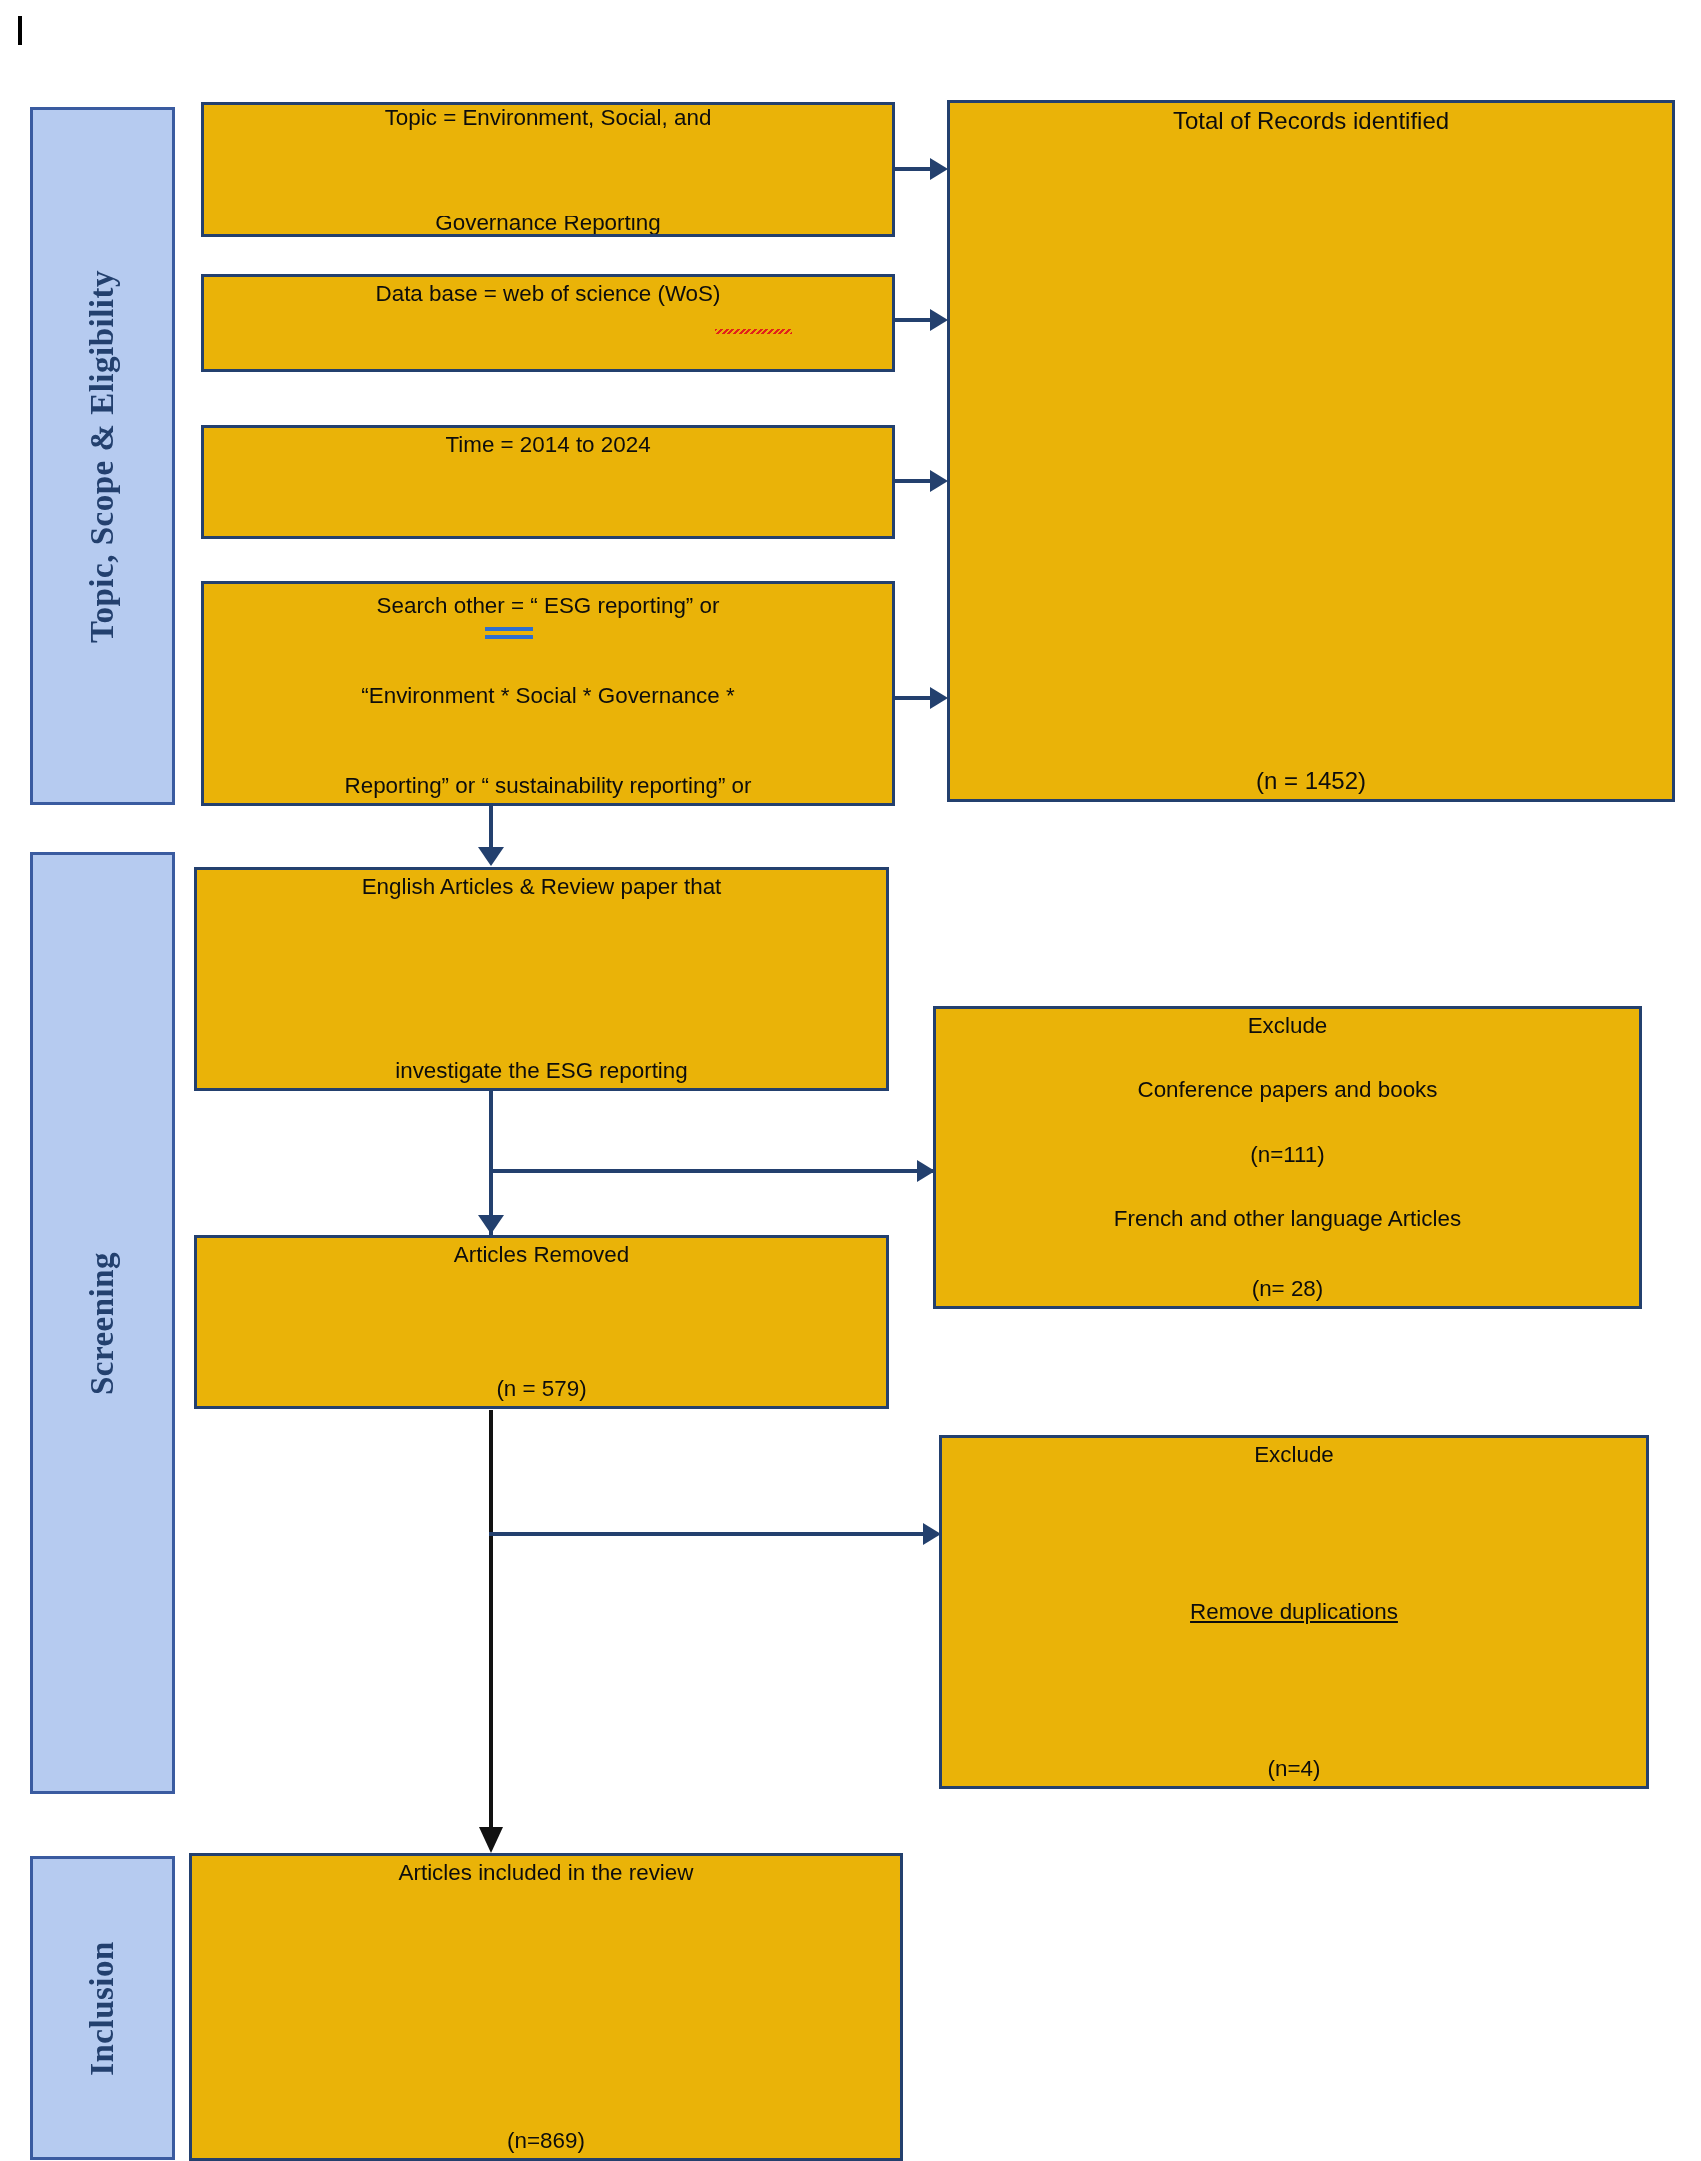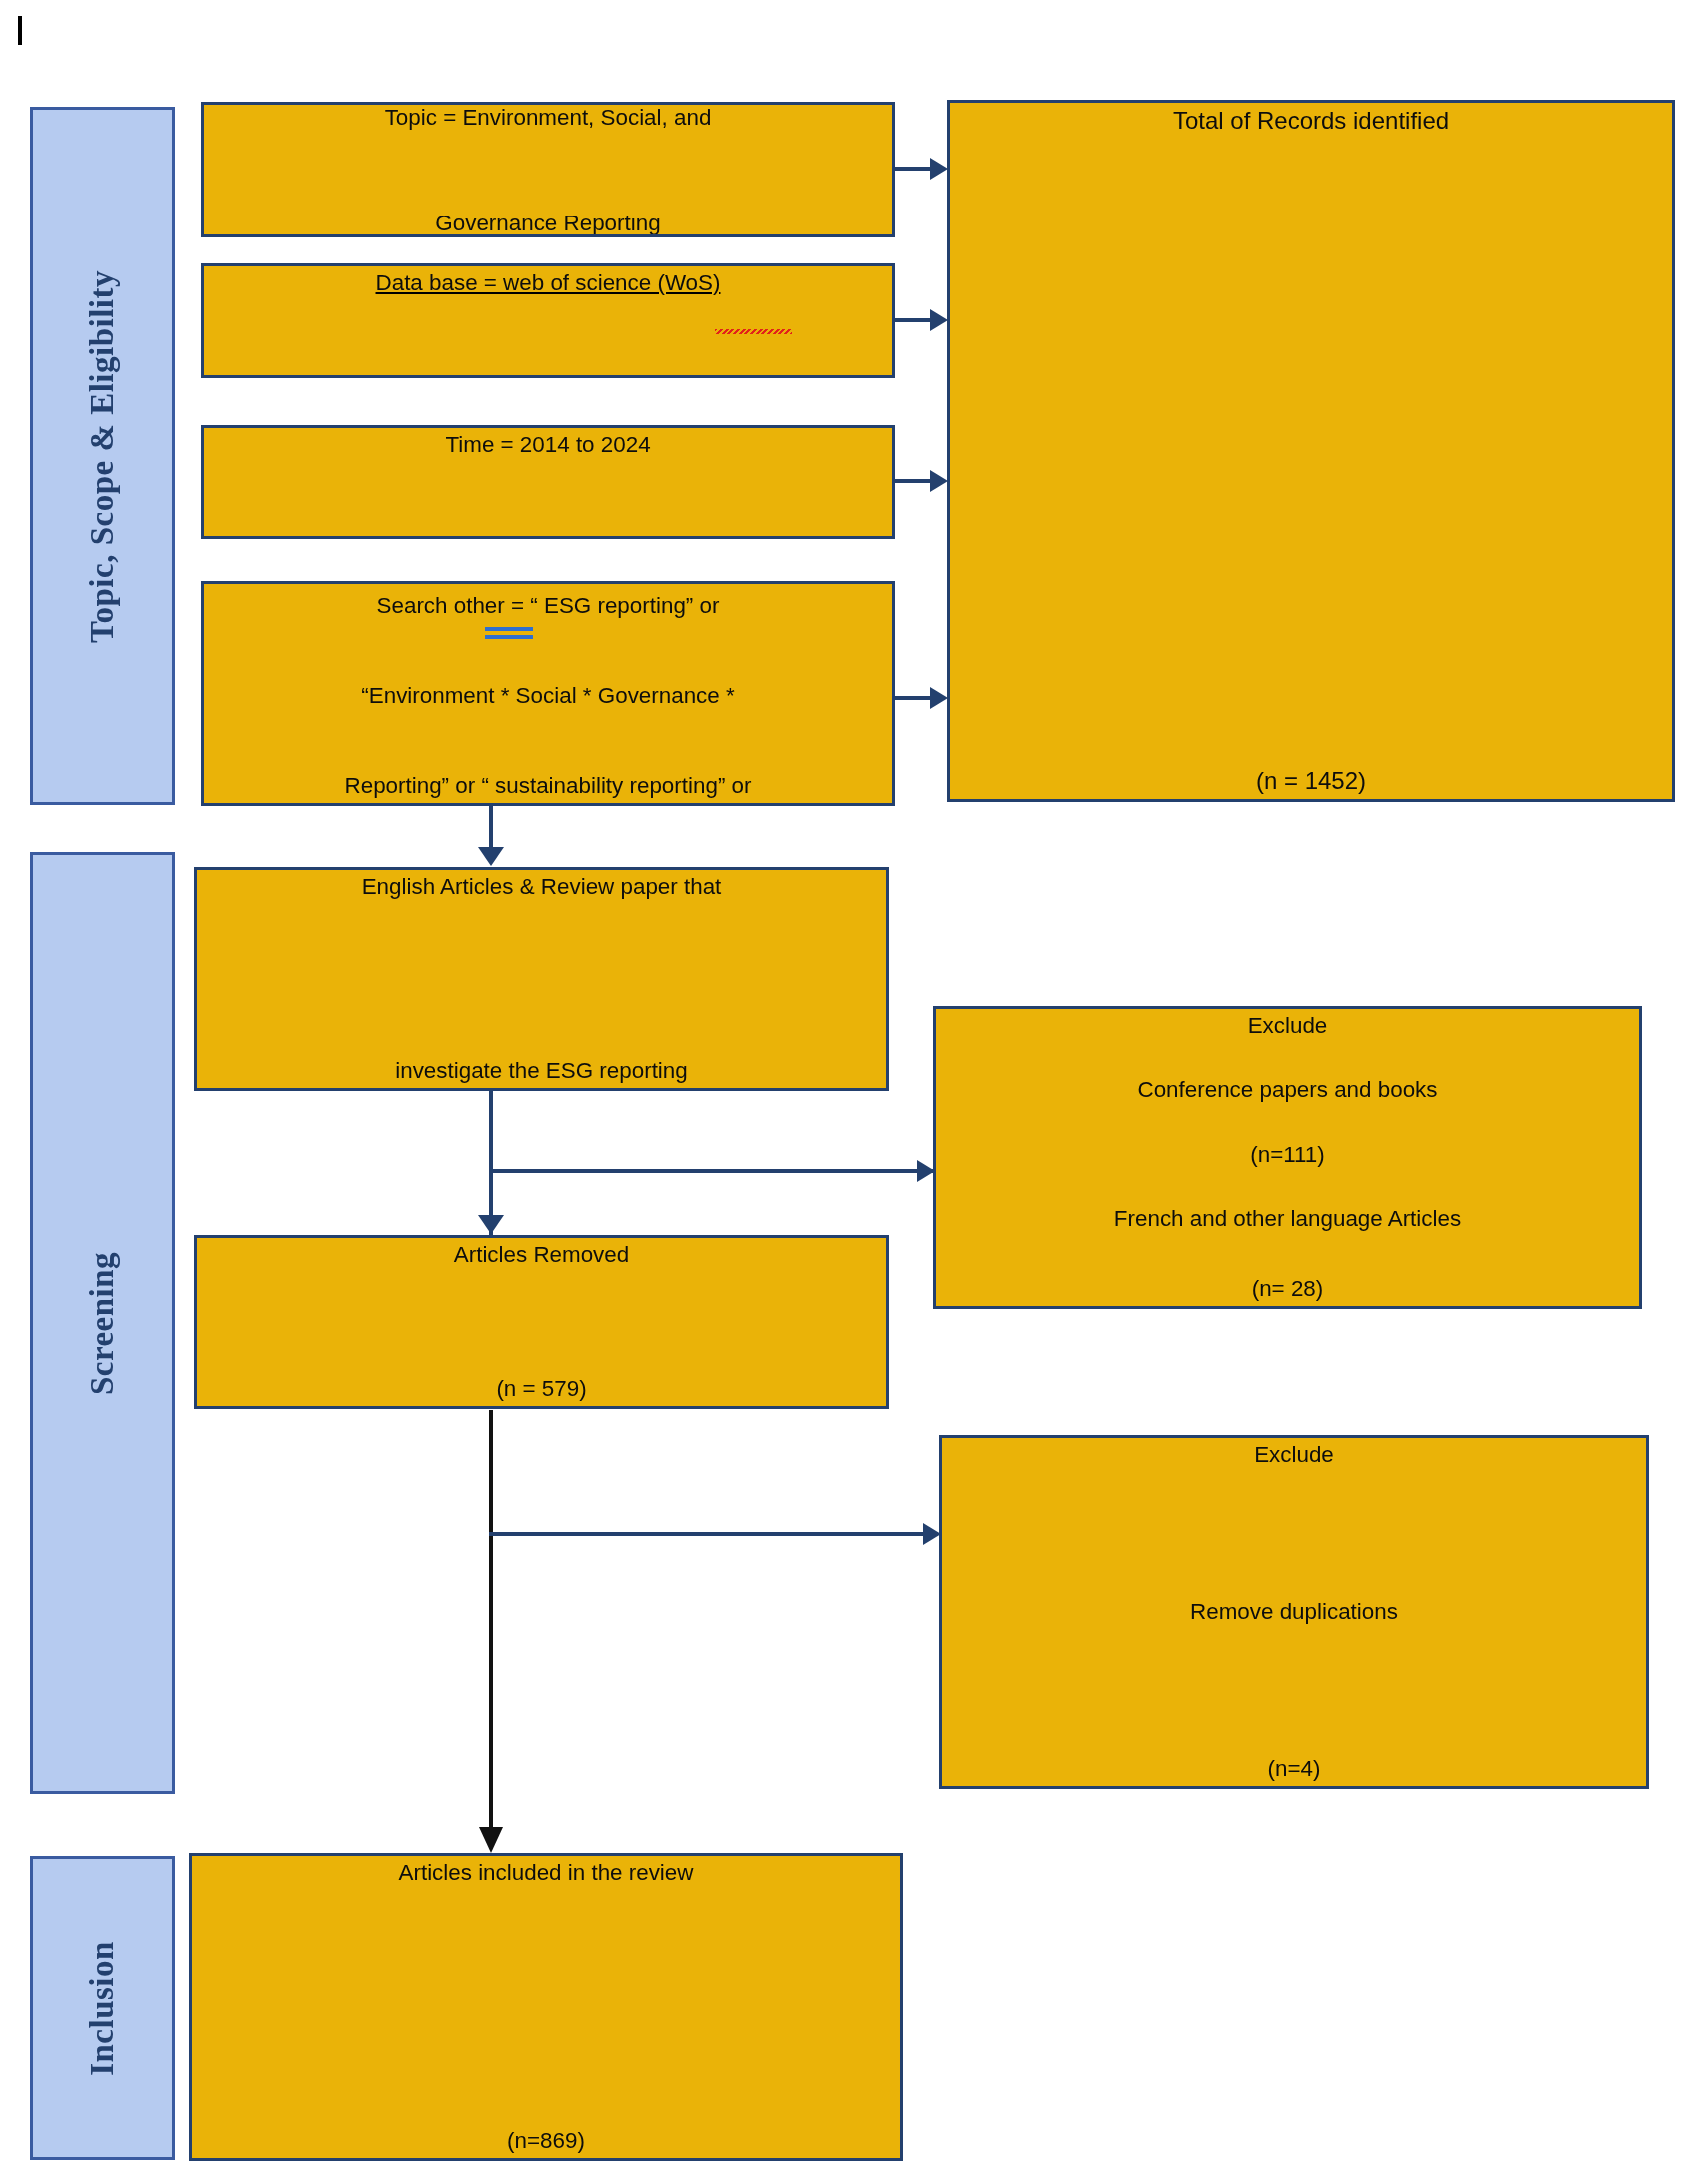--- a/index.html
+++ b/index.html
@@ -81,21 +81,21 @@
     <span class="stage-label" style="font-size:33px;">Inclusion</span>
   </div>
 
   <div class="box" style="left:201px;top:102px;width:694px;height:135px;">
     <span class="ln" style="margin-top:-4px;">Topic = Environment, Social, and</span>
     <div class="clip-ln" style="position:relative;width:100%;height:18px;overflow:hidden;">
       <span class="ln" style="position:absolute;left:0;right:0;top:-10px;">Governance Reporting</span>
     </div>
   </div>
 
-  <div class="box" style="left:201px;top:263px;width:694px;height:115px;text-decoration:underline;">
+  <div class="box" style="left:201px;top:274px;width:694px;height:98px;">
     <span class="ln">Data base = web of science (WoS)</span>
   </div>
 
   <div class="sq" style="left:715px;top:329px;width:77px;"></div>
 
   <div class="box" style="left:201px;top:425px;width:694px;height:114px;">
     <span class="ln">Time = 2014 to 2024</span>
   </div>
 
   <div class="box" style="left:201px;top:581px;width:694px;height:225px;padding-top:5px;">
@@ -152,21 +152,21 @@
     <span class="ln" style="margin-top:25px;">(n = 579)</span>
   </div>
 
   <div class="vline-blk" style="left:489px;top:1410px;width:3.5px;height:426px;"></div>
   <div class="hline" style="left:489px;top:1532px;width:449px;"></div>
   <div class="arrow-r" style="left:923px;top:1523px;"></div>
   <div class="arrow-d-blk" style="left:479px;top:1827px;"></div>
 
   <div class="box" style="left:939px;top:1435px;width:710px;height:354px;">
     <span class="ln">Exclude</span>
-    <span class="ln" style="margin-top:21px;">Remove duplications</span>
+    <span class="ln" style="margin-top:21px;text-decoration:underline;">Remove duplications</span>
     <span class="ln" style="margin-top:21px;">(n=4)</span>
   </div>
 
   <div class="box" style="left:189px;top:1853px;width:714px;height:308px;">
     <span class="ln">Articles included in the review</span>
     <span class="ln" style="margin-top:23px;">(n=869)</span>
   </div>
 
 </div>
 

